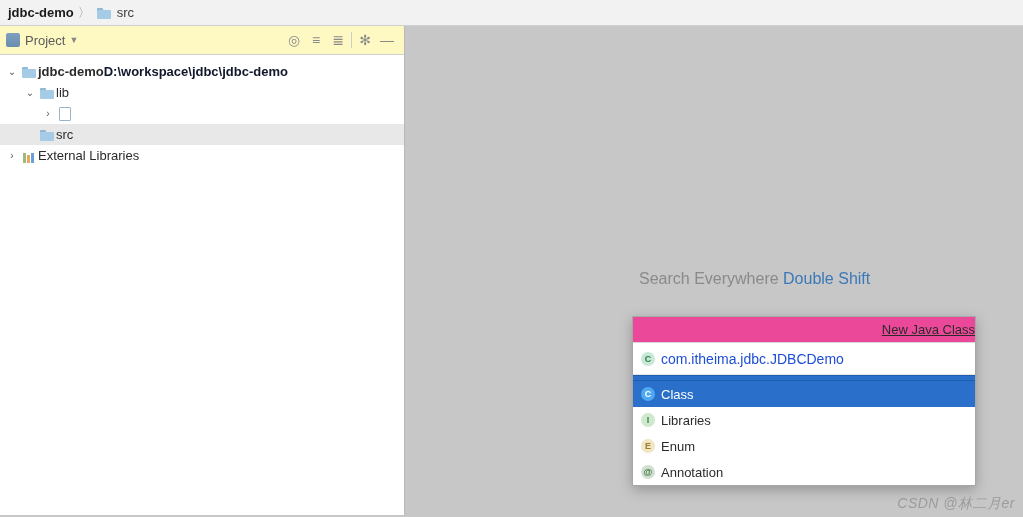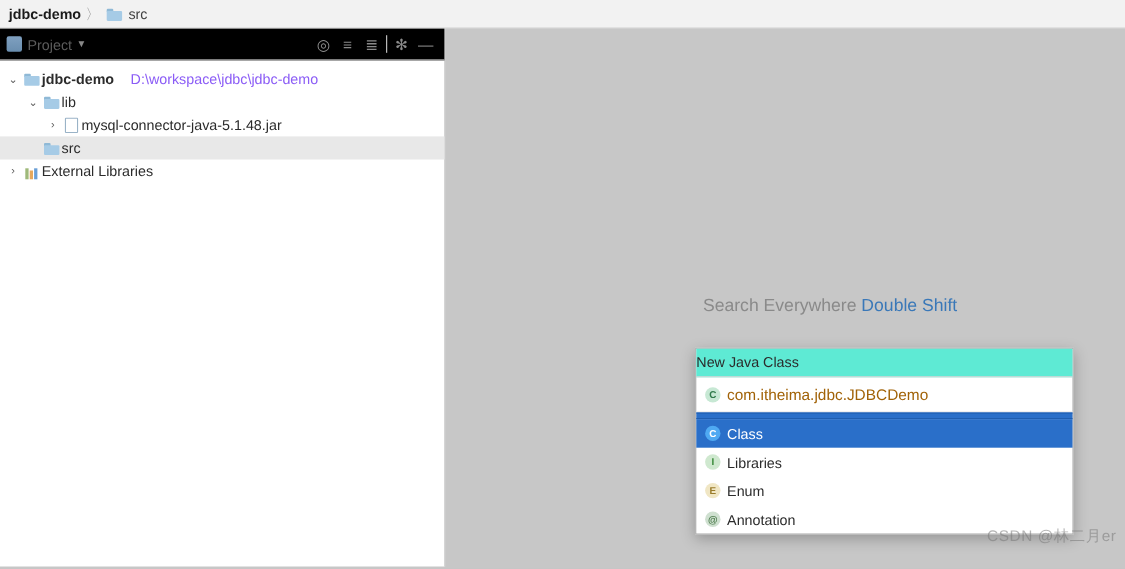--- a/index.html
+++ b/index.html
@@ -5,65 +5,65 @@
     * { margin:0; padding:0; box-sizing:border-box; }
     html,body { width:1023px; height:517px; font-family:"Segoe UI",Arial,sans-serif; font-size:13px; color:#2b2b2b; background:#c7c7c7; overflow:hidden; }
     .top-bar { height:26px; background:#f2f2f2; border-bottom:1px solid #d0d0d0; display:flex; align-items:center; padding-left:8px; gap:4px; }
     .folder-ic { width:14px; height:12px; display:inline-block; position:relative; }
     .folder-ic::before { content:""; position:absolute; top:1px; left:0; width:6px; height:3px; background:#8fb9d6; border-radius:1px 1px 0 0; }
     .folder-ic::after { content:""; position:absolute; top:3px; left:0; width:14px; height:9px; background:#a6cbe6; border-radius:1px; }
     .crumb { font-weight:600; color:#1a1a1a; }
     .crumb2 { color:#404040; }
     .sep { color:#999; }
     .panel { position:relative; width:405px; height:489px; background:#fff; border-right:1px solid #b9b9b9; float:left; }
-    .panel-head { height:29px; background:#000000; border-bottom:1px solid #d0d0d0; display:flex; align-items:center; padding:0 6px; }
+    .panel-head { height:29px; background:#fef9c3; border-bottom:1px solid #d0d0d0; display:flex; align-items:center; padding:0 6px; }
     .mod-ic { width:14px; height:14px; background:linear-gradient(#7fa0c0,#6a8eaf); border-radius:2px; margin-right:5px; }
     .proj-lbl { color:#5c5c5c; }
     .dd-ic { margin-left:4px; font-size:9px; color:#888; }
     .flex-sp { flex:1; }
     .tool-ic { width:22px; text-align:center; color:#8a8a8a; font-size:14px; cursor:pointer; }
     .tool-sep { width:1px; height:16px; background:#ccc; margin:0 2px; }
     .tree { padding-top:6px; }
     .row { height:21px; display:flex; align-items:center; white-space:nowrap; }
     .row.sel { background:#e8e8e8; }
     .gut { flex-shrink:0; }
     .tw { width:16px; text-align:center; color:#5c5c5c; font-size:10px; cursor:pointer; }
     .tw.none { visibility:hidden; }
     .ic-slot { width:18px; display:flex; align-items:center; justify-content:center; }
     .txt { padding-left:0; }
     .bold { font-weight:700; }
-    .path { color:#8b5cf6; margin-left:15px; }
+    .path { color:#0f172a; margin-left:0;font-weight:bold; }
     .lib-ic { width:13px; height:10px; display:inline-block; }
     .lib-ic span { display:inline-block; width:3px; height:10px; margin-right:1px; background:#9fb97a; }
     .lib-ic span:nth-child(2){ background:#e6a85c; height:8px; margin-top:2px; }
     .lib-ic span:nth-child(3){ background:#6a9fd6; }
     .file-ic { width:12px; height:14px; background:#fff; border:1px solid #9ab3c7; border-radius:1px; position:relative; }
     .iml-ic { width:12px; height:14px; background:#fff; border:1px solid #bbb; border-radius:1px; position:relative; }
     .iml-ic::after { content:""; position:absolute; bottom:-1px; left:-1px; width:7px; height:7px; background:#7fa0c0; border-radius:1px; }
     .scratch-ic { width:12px; height:14px; background:#fff; border:1px solid #bbb; border-radius:1px; position:relative; }
     .scratch-ic::after { content:""; position:absolute; right:-2px; bottom:-2px; width:7px; height:7px; background:#4caf83; border-radius:50% 0 50% 50%; transform:rotate(-45deg); }
     .editor { position:absolute; left:405px; top:26px; right:0; bottom:0; background:#c7c7c7; }
     .hint { position:absolute; left:234px; top:244px; font-size:16px; color:#8a8a8a; }
     .hint b { color:#3a78b8; font-weight:400; }
     .popup { position:absolute; left:632px; top:316px; width:344px; background:#fff; border:1px solid #a7a7a7; box-shadow:0 4px 12px rgba(0,0,0,.25); }
-    .pop-title { height:26px; background:#5eead4; border-bottom:1px solid #d6d6d6; text-align:left; line-height:26px; color:#2b2b2b; }
+    .pop-title { height:26px; background:#ec4899; border-bottom:1px solid #d6d6d6; text-align:right; line-height:26px; color:#2b2b2b;text-decoration:underline; }
     .pop-input { height:32px; display:flex; align-items:center; padding:0 8px; border-bottom:1px solid #e6e6e6; }
     .circ { width:14px; height:14px; border-radius:50%; display:flex; align-items:center; justify-content:center; font-size:9px; font-weight:700; margin-right:6px; flex-shrink:0; }
     .c-C { background:#c7e8d4; color:#2f7a4a; }
     .c-I { background:#cfe8cf; color:#3a8a3a; }
     .c-E { background:#f0e6c4; color:#9a7c2a; }
     .c-A { background:#cfe0d0; color:#4a7a4a; }
-    .inp { border:none; outline:none; font-size:14px; flex:1; color:#a16207; }
+    .inp { border:none; outline:none; font-size:14px; flex:1; color:#1d4ed8; }
     .inp::selection { background:#b5d5ff; }
     .blue-bar { height:6px; background:#2a6fc9; border-top:1px solid #1f5daf; border-bottom:1px solid #1f5daf; }
     .opt { height:26px; display:flex; align-items:center; padding:0 8px; cursor:pointer; }
     .opt.sel { background:#2a6fc9; color:#fff; }
     .opt.sel .circ.c-C { background:#4fa9f2; color:#fff; }
     .fx-ic { width:14px; height:12px; background:#dfe9f2; border:1px solid #a7b9c9; border-radius:1px; margin-right:6px; }
-    .watermark { position:absolute; right:8px; bottom:20px; font-size:14px; color:rgba(120,120,120,.55); letter-spacing:.5px; pointer-events:none; font-family:Arial,sans-serif; }
+    .watermark { position:absolute; right:8px; bottom:4px; font-size:14px; color:rgba(120,120,120,.55); letter-spacing:.5px; pointer-events:none; font-family:Arial,sans-serif; font-style:italic;}
   </style>
 </head>
 <body>
 
 <div class="top-bar">
   <span class="crumb">jdbc-demo</span>
   <span class="sep">〉</span>
   <span class="ic-slot">
       <span class="folder-ic"></span>
     </span>
@@ -100,21 +100,20 @@
           <span class="folder-ic"></span>
         </span>
       <span class="txt">lib</span>
     </div>
     <div class="row">
       <span class="gut" style="width:40px"></span>
       <span class="tw">›</span>
       <span class="ic-slot">
           <span class="file-ic"></span>
         </span>
-      <span class="txt">mysql-connector-java-5.1.48.jar</span>
     </div>
     <div class="row sel">
       <span class="gut" style="width:22px"></span>
       <span class="tw none">›</span>
       <span class="ic-slot">
           <span class="folder-ic"></span>
         </span>
       <span class="txt">src</span>
     </div>
     <div class="row">

